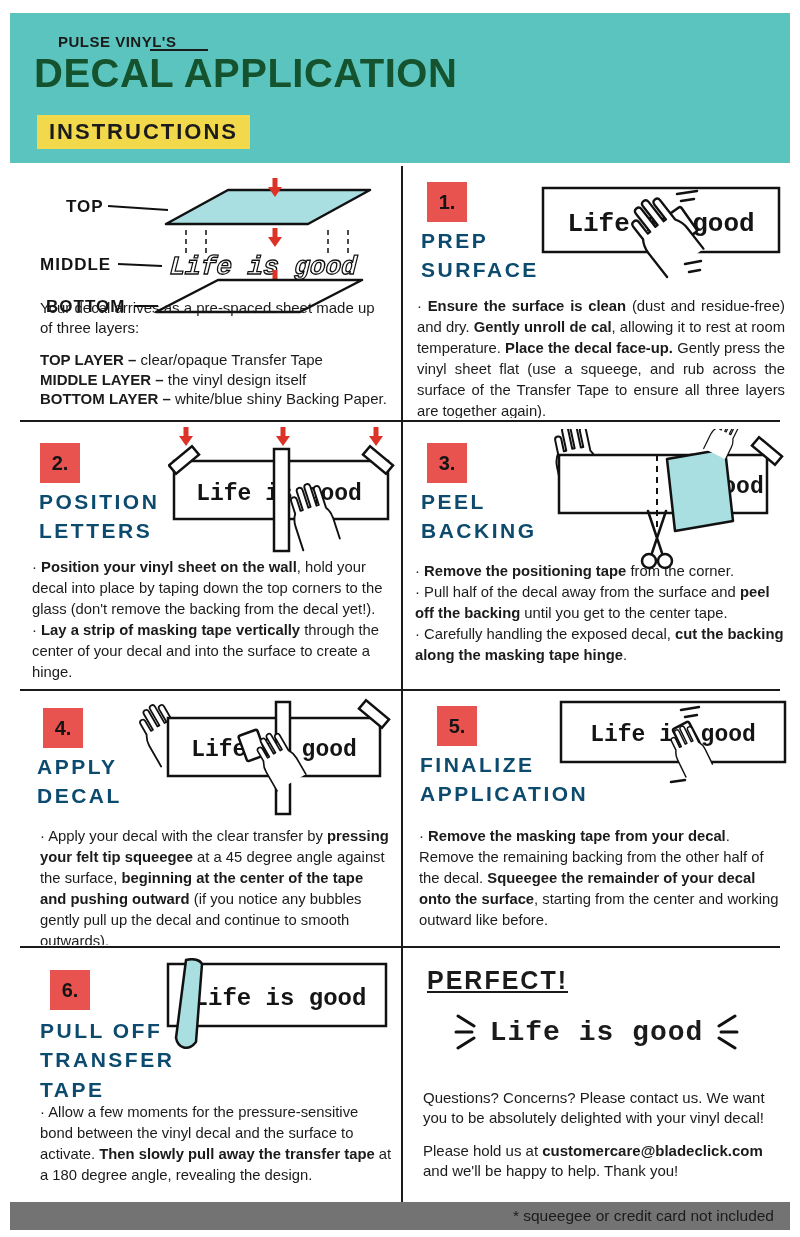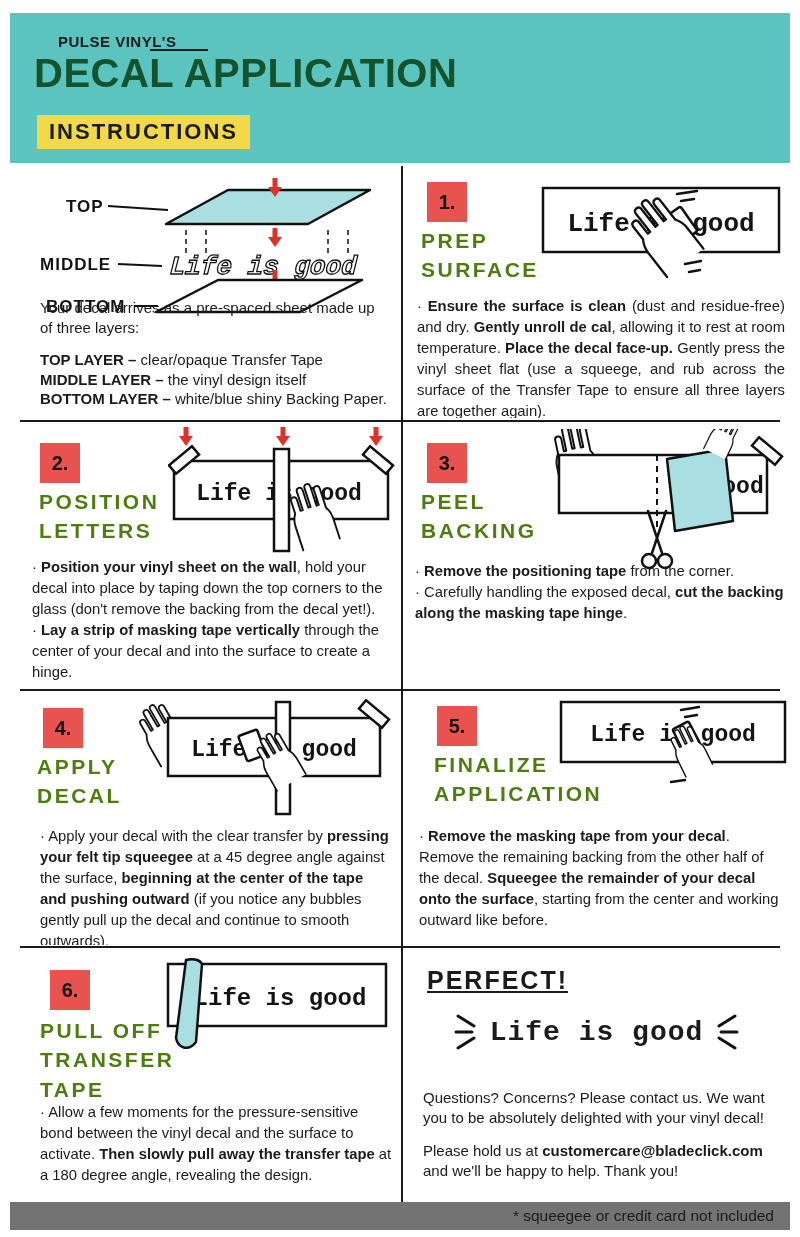--- a/index.html
+++ b/index.html
@@ -29,21 +29,21 @@
   #cell-s1{left:403px;top:168px;width:387px;height:250px;}
   #cell-s2{left:10px;top:423px;width:391px;height:265px;}
   #cell-s3{left:403px;top:423px;width:387px;height:265px;}
   #cell-s4{left:10px;top:692px;width:391px;height:253px;}
   #cell-s5{left:403px;top:692px;width:387px;height:253px;}
   #cell-s6{left:10px;top:950px;width:391px;height:251px;}
   #cell-perfect{left:403px;top:950px;width:387px;height:251px;}
 
   .step-num{width:40px;height:40px;background:#e8534f;display:flex;align-items:center;justify-content:center;
             font-weight:800;font-size:20px;color:#141414;}
-  .step-title{margin:0;font-weight:800;font-size:21px;letter-spacing:2.5px;line-height:1.4;white-space:pre-line;color:#4d7c0f;}
+  .step-title{margin:0;font-weight:800;font-size:21px;letter-spacing:2.5px;line-height:1.4;white-space:pre-line;color:#0c4a6e;}
   .step-body{font-size:14.8px;line-height:21px;}
   .step-body p{margin:0;}
   .just{text-align:justify;}
   .b{font-weight:700;}
   .mono{font-family:"Liberation Mono",monospace;font-weight:700;}
 
   
   #intro-lead{left:30px;top:130px;width:348px;font-size:15px;line-height:19.5px;}
   #intro-layers{left:30px;top:182px;width:352px;font-size:15px;line-height:19.5px;}
   #intro-layers p{margin:0;}
@@ -175,20 +175,21 @@
     <use href="#hand" transform="translate(206,-16) rotate(26) scale(0.38)"></use>
     <use href="#tape" transform="translate(252,22) rotate(40)"></use>
     <g transform="translate(142,116)">
       <path d="M-5,8 L9,-34 M5,8 L-9,-34" stroke="#111" stroke-width="2.5" stroke-linecap="round"></path>
       <circle cx="-8" cy="16" r="7" fill="#fff" stroke="#111" stroke-width="2.5"></circle>
       <circle cx="8" cy="16" r="7" fill="#fff" stroke="#111" stroke-width="2.5"></circle>
     </g>
   </svg>
   <div class="abs step-body" style="left:12px;top:138px;width:372px">
       <p><span>· </span><span class="b">Remove the positioning tape</span><span> from the corner.</span></p>
+      <p><span>· Pull half of the decal away from the surface and </span><span class="b">peel off the backing</span><span> until you get to the center tape.</span></p>
       <p><span>· Carefully handling the exposed decal, </span><span class="b">cut the backing along the masking tape hinge</span><span>.</span></p>
     </div>
 </div>
 
 <div class="abs cell" id="cell-s4">
   <div class="abs step-num" style="left:33px;top:16px">4.</div>
   <h2 class="abs step-title" style="left:27px;top:60px">APPLY
 DECAL</h2>
   <svg class="abs" style="left:120px;top:6px" width="266" height="124" viewBox="0 0 266 124">
     <use href="#hand" transform="translate(2,18) rotate(-30) scale(0.56)"></use>
@@ -200,21 +201,21 @@
     <use href="#hand" transform="translate(120,46) rotate(-30) scale(0.52)"></use>
     <use href="#tape" transform="translate(244,16) rotate(40)"></use>
   </svg>
   <div class="abs step-body" style="left:30px;top:134px;width:352px">
       <p><span>· Apply your decal with the clear transfer by </span><span class="b">pressing your felt tip squeegee</span><span> at a 45 degree angle against the surface, </span><span class="b">beginning at the center of the tape and pushing outward</span><span> (if you notice any bubbles gently pull up the decal and continue to smooth outwards).</span></p>
     </div>
 </div>
 
 <div class="abs cell" id="cell-s5">
   <div class="abs step-num" style="left:34px;top:14px">5.</div>
-  <h2 class="abs step-title" style="left:31px;top:58px">FINALIZE
+  <h2 class="abs step-title" style="left:17px;top:58px">FINALIZE
 APPLICATION</h2>
   <svg class="abs" style="left:156px;top:8px" width="230" height="96" viewBox="0 0 230 96">
     <rect x="2" y="2" width="224" height="60" fill="#fff" stroke="#111" stroke-width="2.5"></rect>
     <text x="114" y="41" font-size="23" text-anchor="middle" fill="#141414">Life is good</text>
     <path d="M122,10 l18,-3 M126,17 l12,-2" stroke="#111" stroke-width="2.5" stroke-linecap="round"></path>
     <rect x="118" y="24" width="18" height="25" rx="2" fill="#fff" stroke="#111" stroke-width="2.5" transform="rotate(-28 127 36)"></rect>
     <use href="#hand" transform="translate(106,34) rotate(-26) scale(0.46)"></use>
     <path d="M112,82 l14,-2" stroke="#111" stroke-width="2.5" stroke-linecap="round"></path>
   </svg>
   <div class="abs step-body" style="left:16px;top:134px;width:368px">

